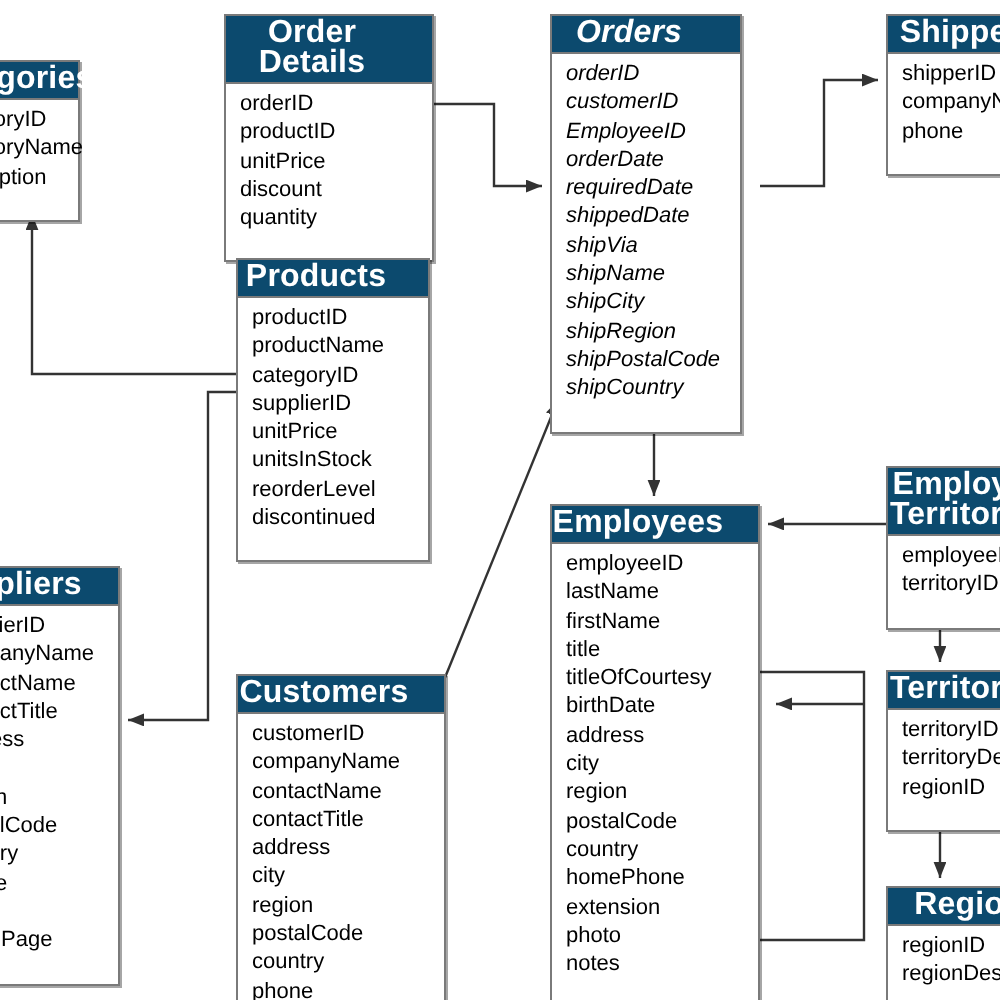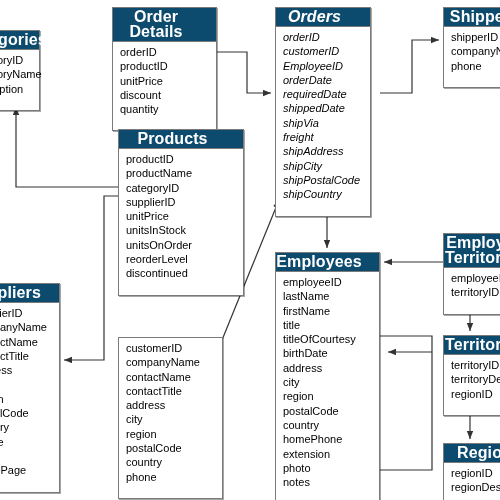--- a/index.html
+++ b/index.html
@@ -104,45 +104,44 @@
       <div class="entity" style="left: 275px; top: 7px; width: 96px; font-style: italic;">
         <div class="entity-title">Orders</div>
         <div class="entity-fields">
           <div class="field">orderID</div>
           <div class="field">customerID</div>
           <div class="field">EmployeeID</div>
           <div class="field">orderDate</div>
           <div class="field">requiredDate</div>
           <div class="field">shippedDate</div>
           <div class="field">shipVia</div>
-          <div class="field">freight</div>
-          <div class="field">shipAddress</div>
+          <div class="field">shipName</div>
           <div class="field">shipCity</div>
+          <div class="field">shipRegion</div>
           <div class="field">shipPostalCode</div>
           <div class="field">shipCountry</div>
         </div>
       </div>
       <div class="entity" style="left: 443px; top: 7px; width: 100px;">
         <div class="entity-title">Shippers</div>
         <div class="entity-fields">
           <div class="field">shipperID</div>
           <div class="field">companyName</div>
           <div class="field">phone</div>
         </div>
       </div>
-      <div class="entity" style="left: 118px; top: 129px; width: 126px;">
+      <div class="entity" style="left: 118px; top: 129px; width: 97px;">
         <div class="entity-title">Products</div>
         <div class="entity-fields">
           <div class="field">productID</div>
           <div class="field">productName</div>
           <div class="field">categoryID</div>
           <div class="field">supplierID</div>
           <div class="field">unitPrice</div>
           <div class="field">unitsInStock</div>
-          <div class="field">unitsOnOrder</div>
           <div class="field">reorderLevel</div>
           <div class="field">discontinued</div>
         </div>
       </div>
       <div class="entity" style="left: -35px; top: 283px; width: 95px;">
         <div class="entity-title">Suppliers</div>
         <div class="entity-fields">
           <div class="field">supplierID</div>
           <div class="field">companyName</div>
           <div class="field">contactName</div>
@@ -151,20 +150,21 @@
           <div class="field">city</div>
           <div class="field">region</div>
           <div class="field">postalCode</div>
           <div class="field">country</div>
           <div class="field">phone</div>
           <div class="field">fax</div>
           <div class="field">homePage</div>
         </div>
       </div>
       <div class="entity" style="left: 118px; top: 337px; width: 105px;">
+        <div class="entity-title">Customers</div>
         <div class="entity-fields">
           <div class="field">customerID</div>
           <div class="field">companyName</div>
           <div class="field">contactName</div>
           <div class="field">contactTitle</div>
           <div class="field">address</div>
           <div class="field">city</div>
           <div class="field">region</div>
           <div class="field">postalCode</div>
           <div class="field">country</div>

